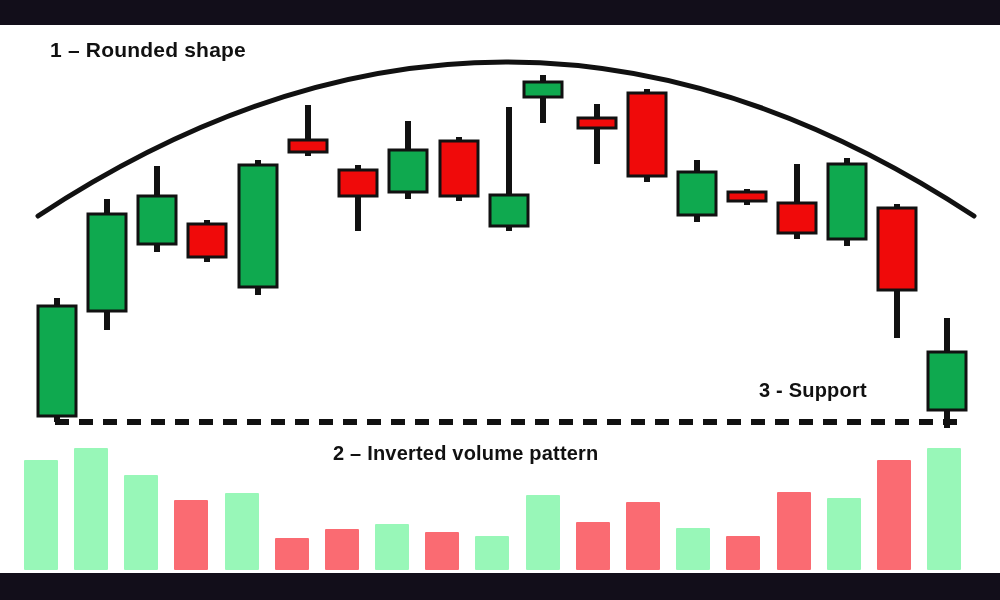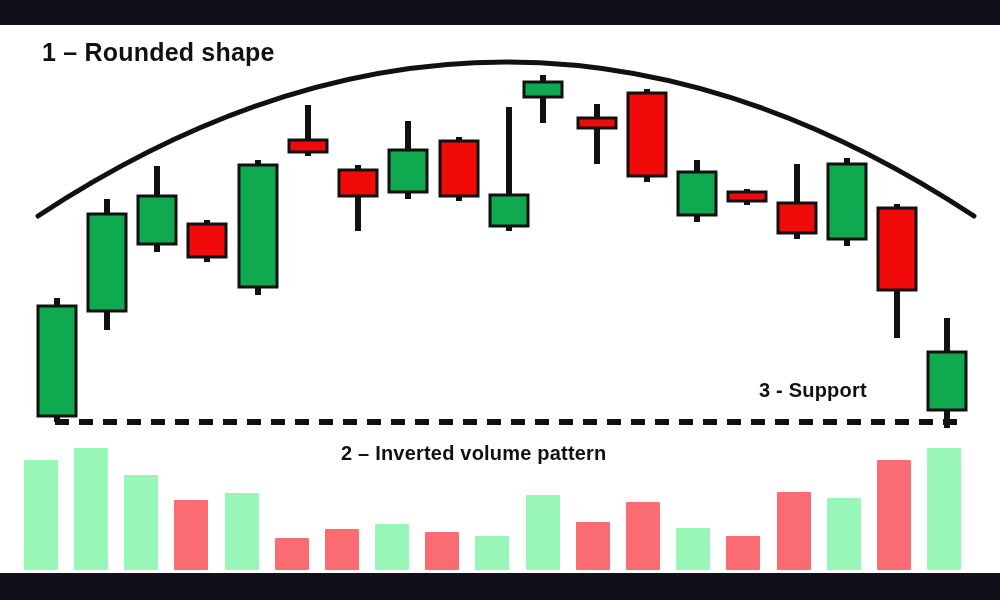--- a/index.html
+++ b/index.html
@@ -32,26 +32,26 @@
   }
 
   .annot {
     position: absolute;
     font-weight: bold;
     color: #111111;
     white-space: nowrap;
     letter-spacing: 0.2px;
   }
   #label-rounded-shape {
-    left: 42px;
+    left: 50px;
     top: 38px;
-    font-size: 25px;
+    font-size: 21px;
   }
   #label-volume-pattern {
-    left: 341px;
+    left: 333px;
     top: 442px;
     font-size: 20px;
     text-align: right;
   }
   #label-support {
     left: 759px;
     top: 379px;
     font-size: 20px;
   }
 </style>

